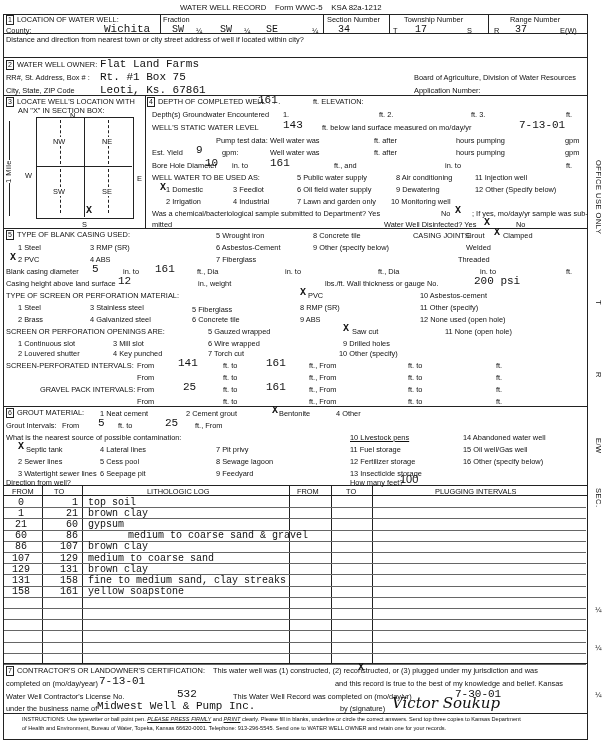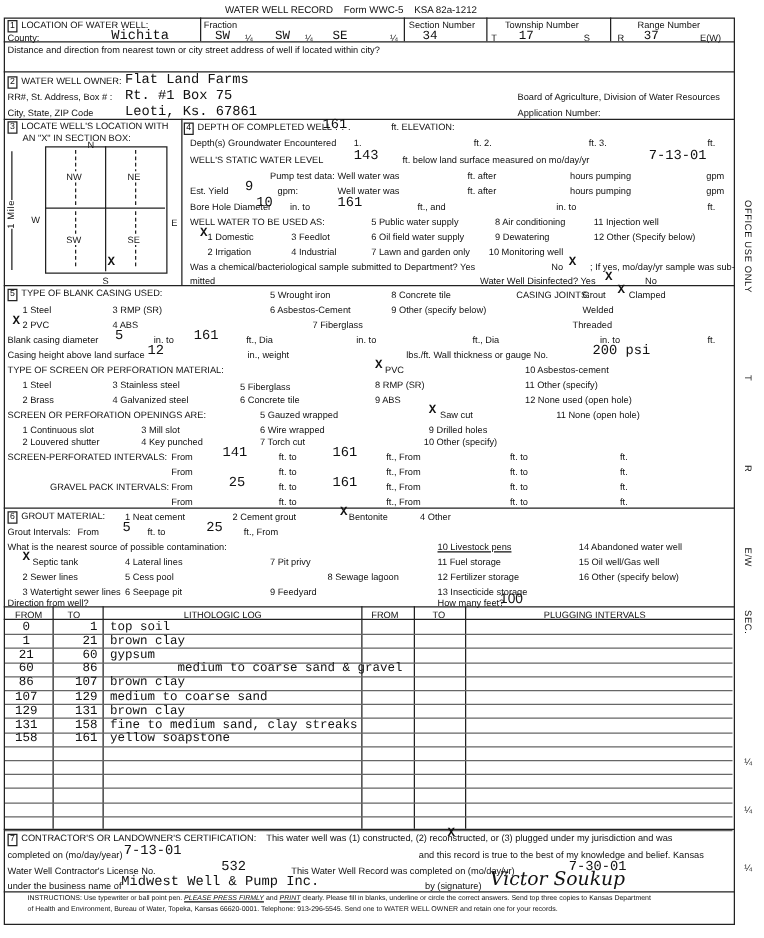--- a/index.html
+++ b/index.html
@@ -29,21 +29,21 @@
 <div class="abs title" style="left:180px;top:3px;">
   <span>WATER WELL RECORD</span>
   &nbsp;&nbsp;&nbsp;<span>Form WWC-5</span>
   &nbsp;&nbsp;&nbsp;<span>KSA 82a-1212</span>
 </div>
 
 <div class="frame"></div>
 
 <div class="abs" style="left:6px;top:15px;"><span class="num">1</span><span>LOCATION OF WATER WELL:</span></div>
 <div class="abs" style="left:6px;top:26px;">County:</div>
-<div class="abs fill" style="left:45px;top:23px;padding-left:44px;">Wichita</div>
+<div class="abs fill" style="left:60px;top:23px;padding-left:44px;">Wichita</div>
 <div class="vline" style="left:160px;top:14px;height:19px;"></div>
 <div class="abs" style="left:163px;top:15px;">Fraction</div>
 <div class="abs fillsm" style="left:172px;top:24px;">SW</div>
 <div class="abs" style="left:196px;top:26px;">¼</div>
 <div class="abs fillsm" style="left:220px;top:24px;">SW</div>
 <div class="abs" style="left:244px;top:26px;">¼</div>
 <div class="abs fillsm" style="left:266px;top:24px;">SE</div>
 <div class="abs" style="left:312px;top:26px;">¼</div>
 <div class="vline" style="left:323px;top:14px;height:19px;"></div>
 <div class="abs" style="left:327px;top:15px;">Section Number</div>
@@ -156,21 +156,21 @@
 <div class="abs xmark" style="left:494px;top:227px;">X</div>
 <div class="abs" style="left:503px;top:231px;">Clamped</div>
 <div class="abs" style="left:18px;top:243px;">1 Steel</div>
 <div class="abs" style="left:90px;top:243px;">3 RMP (SR)</div>
 <div class="abs" style="left:216px;top:243px;">6 Asbestos-Cement</div>
 <div class="abs" style="left:313px;top:243px;">9 Other (specify below)</div>
 <div class="abs" style="left:466px;top:243px;">Welded</div>
 <div class="abs xmark" style="left:10px;top:252px;">X</div>
 <div class="abs" style="left:18px;top:255px;">2 PVC</div>
 <div class="abs" style="left:90px;top:255px;">4 ABS</div>
-<div class="abs" style="left:216px;top:255px;margin-left:34px;">7 Fiberglass</div>
+<div class="abs" style="left:216px;top:255px;">7 Fiberglass</div>
 <div class="abs" style="left:458px;top:255px;">Threaded</div>
 <div class="abs" style="left:6px;top:267px;">Blank casing diameter</div>
 <div class="abs fill" style="left:92px;top:263px;">5</div>
 <div class="abs" style="left:123px;top:267px;">in. to</div>
 <div class="abs fill" style="left:155px;top:263px;">161</div>
 <div class="abs" style="left:197px;top:267px;">ft., Dia</div>
 <div class="abs" style="left:285px;top:267px;">in. to</div>
 <div class="abs" style="left:378px;top:267px;">ft., Dia</div>
 <div class="abs" style="left:480px;top:267px;">in. to</div>
 <div class="abs" style="left:566px;top:267px;">ft.</div>
@@ -251,21 +251,21 @@
 <div class="abs" style="left:350px;top:433px;text-decoration:underline;">10 Livestock pens</div>
 <div class="abs" style="left:463px;top:433px;">14 Abandoned water well</div>
 <div class="abs xmark" style="left:18px;top:441px;">X</div>
 <div class="abs" style="left:26px;top:445px;">Septic tank</div>
 <div class="abs" style="left:100px;top:445px;">4 Lateral lines</div>
 <div class="abs" style="left:216px;top:445px;">7 Pit privy</div>
 <div class="abs" style="left:350px;top:445px;">11 Fuel storage</div>
 <div class="abs" style="left:463px;top:445px;">15 Oil well/Gas well</div>
 <div class="abs" style="left:18px;top:457px;">2 Sewer lines</div>
 <div class="abs" style="left:100px;top:457px;">5 Cess pool</div>
-<div class="abs" style="left:216px;top:457px;margin-left:46px;">8 Sewage lagoon</div>
+<div class="abs" style="left:216px;top:457px;">8 Sewage lagoon</div>
 <div class="abs" style="left:350px;top:457px;">12 Fertilizer storage</div>
 <div class="abs" style="left:463px;top:457px;">16 Other (specify below)</div>
 <div class="abs" style="left:18px;top:469px;">3 Watertight sewer lines</div>
 <div class="abs" style="left:100px;top:469px;">6 Seepage pit</div>
 <div class="abs" style="left:216px;top:469px;">9 Feedyard</div>
 <div class="abs" style="left:350px;top:469px;">13 Insecticide storage</div>
 <div class="abs" style="left:6px;top:478px;">Direction from well?</div>
 <div class="abs" style="left:350px;top:478px;">How many feet?</div>
 <div class="abs fill" style="left:400px;top:473px;font-family:'Liberation Sans',sans-serif;">100</div>
 <div class="hline" style="left:3px;top:485px;width:585px;"></div>
@@ -309,21 +309,21 @@
       <div class="cell" style="left: 88px; top: 507.7px;">brown clay</div>
     </div>
     <div>
       <div class="cell" style="left: 4px; top: 518.9px; width: 34px; text-align: center;">21</div>
       <div class="cell" style="left: 44px; top: 518.9px; width: 34px; text-align: right;">60</div>
       <div class="cell" style="left: 88px; top: 518.9px;">gypsum</div>
     </div>
     <div>
       <div class="cell" style="left: 4px; top: 530.1px; width: 34px; text-align: center;">60</div>
       <div class="cell" style="left: 44px; top: 530.1px; width: 34px; text-align: right;">86</div>
-      <div class="cell" style="left: 94px; top: 530.1px; padding-left: 48px;">medium to coarse sand &amp; gravel</div>
+      <div class="cell" style="left: 80px; top: 530.1px; padding-left: 48px;">medium to coarse sand &amp; gravel</div>
     </div>
     <div>
       <div class="cell" style="left: 4px; top: 541.3px; width: 34px; text-align: center;">86</div>
       <div class="cell" style="left: 44px; top: 541.3px; width: 34px; text-align: right;">107</div>
       <div class="cell" style="left: 88px; top: 541.3px;">brown clay</div>
     </div>
     <div>
       <div class="cell" style="left: 4px; top: 552.5px; width: 34px; text-align: center;">107</div>
       <div class="cell" style="left: 44px; top: 552.5px; width: 34px; text-align: right;">129</div>
       <div class="cell" style="left: 88px; top: 552.5px;">medium to coarse sand</div>

